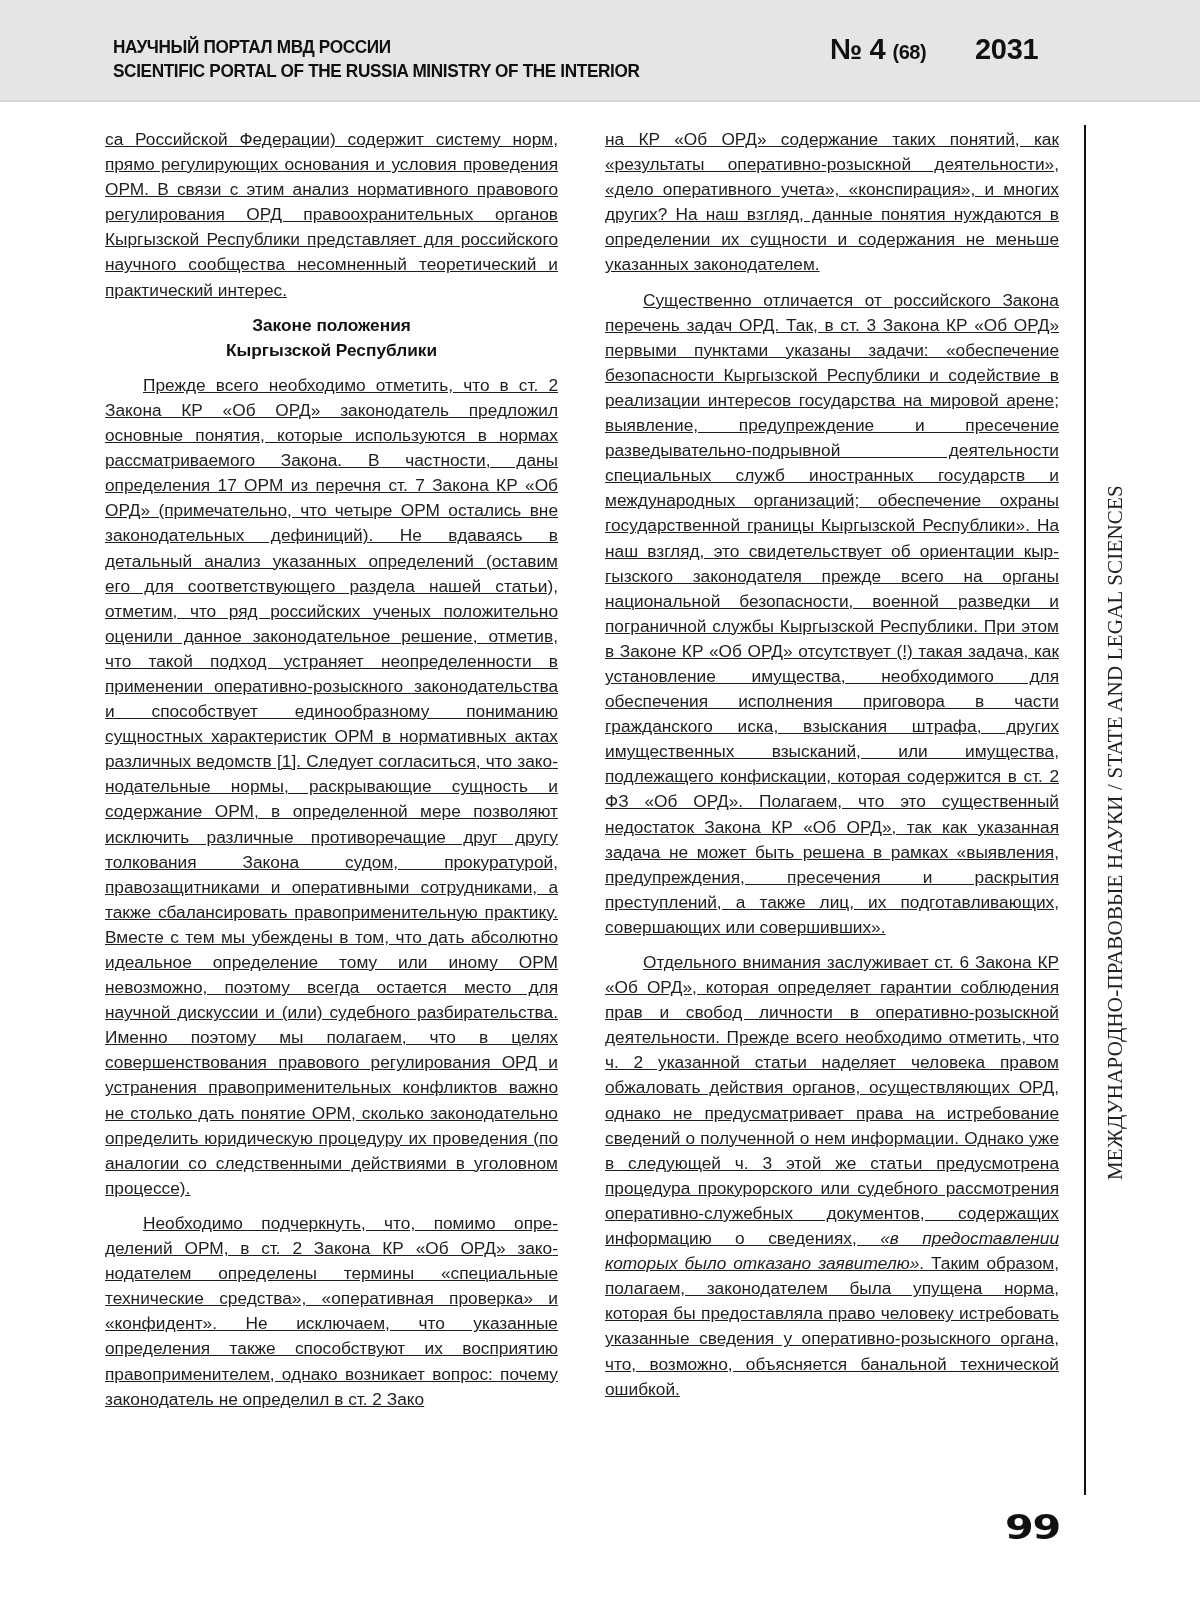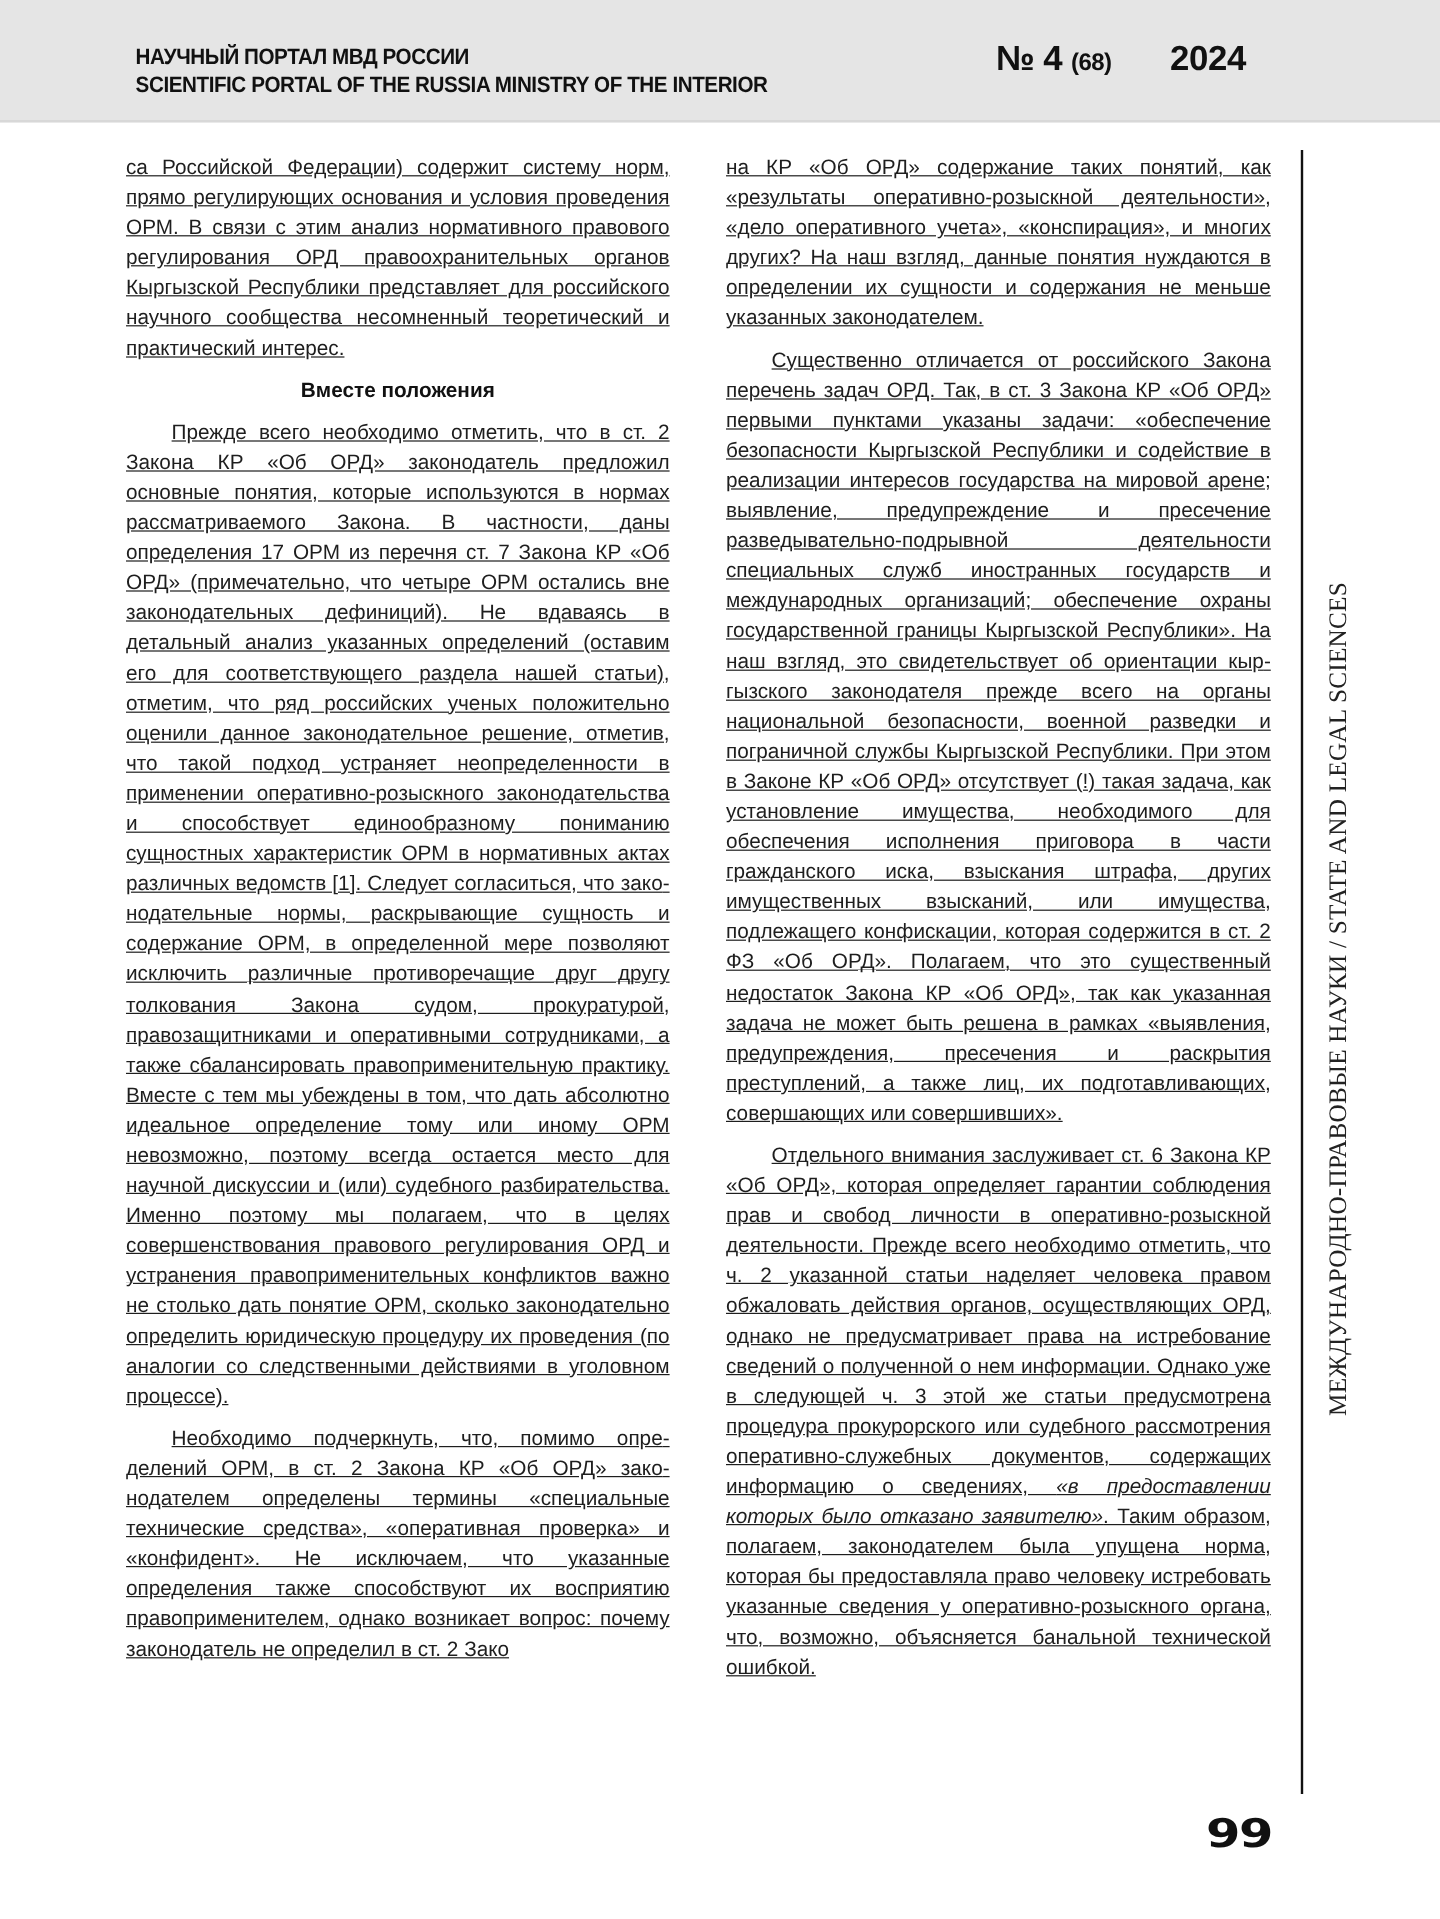--- a/index.html
+++ b/index.html
@@ -61,27 +61,28 @@
 </head>
 <body>
 
 <div class="header">
   <div class="hdr-line hdr-ru">НАУЧНЫЙ ПОРТАЛ МВД РОССИИ</div>
   <div class="hdr-line hdr-en">SCIENTIFIC PORTAL OF THE RUSSIA MINISTRY OF THE INTERIOR</div>
   <div class="issue">
     <span>№ 4</span>
     <span class="small">(68)</span>
   </div>
-  <div class="year">2024</div>
+  <div class="year">2031</div>
 </div>
 
 <div class="col col-left">
   <p class="noindent">са Российской Федерации) содержит систему норм, прямо регулирующих основания и условия проведения ОРМ. В связи с этим анализ норма­тивного правового регулирования ОРД право­охранительных органов Кыргызской Республики представляет для российского научного сообще­ства несомненный теоретический и практический интерес.</p>
   <div class="heading">
-    <div>Вместе положения</div>
+    <div>Законе положения</div>
+    <div>Кыргызской Республики</div>
   </div>
   <p>Прежде всего необходимо отметить, что в ст. 2 Закона КР «Об ОРД» законодатель предло­жил основные понятия, которые используются в нормах рассматриваемого Закона. В частности, даны определения 17 ОРМ из перечня ст. 7 Зако­на КР «Об ОРД» (примечательно, что четыре ОРМ остались вне законодательных дефиниций). Не вдаваясь в детальный анализ указанных опреде­лений (оставим его для соответствующего раз­дела нашей статьи), отметим, что ряд российских ученых положительно оценили данное законо­дательное решение, отметив, что такой подход устраняет неопределенности в применении опе­ративно-розыскного законодательства и способ­ствует единообразному пониманию сущностных характеристик ОРМ в нормативных актах различ­ных ведомств [1]. Следует согласиться, что зако­нодательные нормы, раскрывающие сущность и содержание ОРМ, в определенной мере позво­ляют исключить различные противоречащие друг другу толкования Закона судом, прокуратурой, правозащитниками и оперативными сотрудни­ками, а также сбалансировать правоприменительную практику. Вместе с тем мы убеждены в том, что дать абсолютно идеальное определение тому или иному ОРМ невозможно, поэтому всег­да остается место для научной дискуссии и (или) судебного разбирательства. Именно поэтому мы полагаем, что в целях совершенствования право­вого регулирования ОРД и устранения правопри­менительных конфликтов важно не столько дать понятие ОРМ, сколько законодательно опреде­лить юридическую процедуру их проведения (по аналогии со следственными действиями в уго­ловном процессе).</p>
   <p>Необходимо подчеркнуть, что, помимо опре­делений ОРМ, в ст. 2 Закона КР «Об ОРД» зако­нодателем определены термины «специальные технические средства», «оперативная проверка» и «конфидент». Не исключаем, что указанные определения также способствуют их восприятию правоприменителем, однако возникает вопрос: почему законодатель не определил в ст. 2 Зако­</p>
 </div>
 
 <div class="col col-right">
   <p class="noindent">на КР «Об ОРД» содержание таких понятий, как «результаты оперативно-розыскной деятельно­сти», «дело оперативного учета», «конспирация», и многих других? На наш взгляд, данные понятия нуждаются в определении их сущности и содер­жания не меньше указанных законодателем.</p>
   <p>Существенно отличается от российского Закона перечень задач ОРД. Так, в ст. 3 Зако­на КР «Об ОРД» первыми пунктами указаны за­дачи: «обеспечение безопасности Кыргызской Республики и содействие в реализации интере­сов государства на мировой арене; выявление, предупреждение и пресечение разведыватель­но-подрывной деятельности специальных служб иностранных государств и международных ор­ганизаций; обеспечение охраны государствен­ной границы Кыргызской Республики». На наш взгляд, это свидетельствует об ориентации кыр­гызского законодателя прежде всего на органы национальной безопасности, военной разведки и пограничной службы Кыргызской Республики. При этом в Законе КР «Об ОРД» отсутствует (!) такая задача, как установление имущества, не­обходимого для обеспечения исполнения при­говора в части гражданского иска, взыскания штрафа, других имущественных взысканий, или имущества, подлежащего конфискации, кото­рая содержится в ст. 2 ФЗ «Об ОРД». Полагаем, что это существенный недостаток Закона КР «Об ОРД», так как указанная задача не может быть решена в рамках «выявления, предупреждения, пресечения и раскрытия преступлений, а также лиц, их подготавливающих, совершающих или совершивших».</p>
   <p><span>Отдельного внимания заслуживает ст. 6 Закона КР «Об ОРД», которая определяет га­рантии соблюдения прав и свобод личности в оперативно-розыскной деятельности. Прежде всего необходимо отметить, что ч. 2 указанной статьи наделяет человека правом обжаловать действия органов, осуществляющих ОРД, одна­ко не предусматривает права на истребование сведений о полученной о нем информации. Од­нако уже в следующей ч. 3 этой же статьи пред­усмотрена процедура прокурорского или су­дебного рассмотрения оперативно-служебных документов, содержащих информацию о све­дениях, </span><span class="italic">«в предоставлении которых было от­казано заявителю»</span><span>. Таким образом, полагаем, законодателем была упущена норма, которая бы предоставляла право человеку истребовать указанные сведения у оперативно-розыскного органа, что, возможно, объясняется банальной технической ошибкой.</span></p>
 </div>

